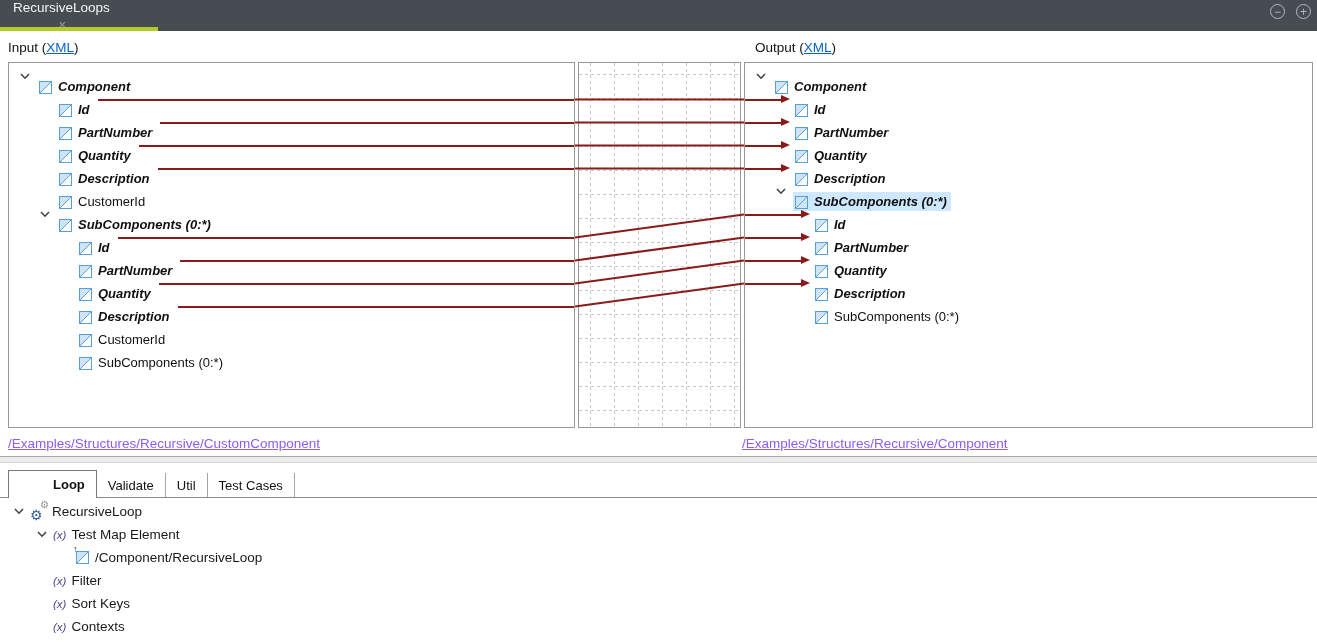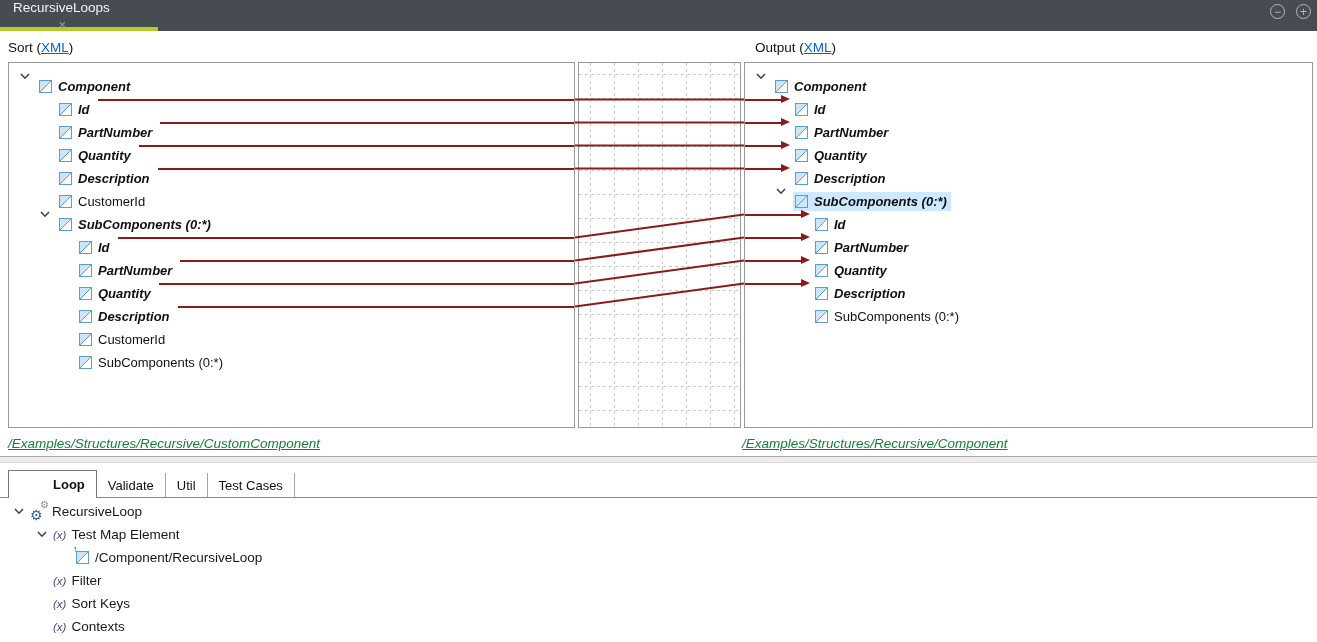--- a/index.html
+++ b/index.html
@@ -30,36 +30,36 @@
                 padding-top:2px; overflow:hidden; }
   #input-panel  { left:8px;  width:567px; }
   #output-panel { left:744px; width:569px; }
 
   .trow { height:23px; display:flex; align-items:center; position:relative; }
   .indent { flex:none; }
   .chev { flex:none; width:24px; display:flex; align-items:center; justify-content:center; }
   .eicon { flex:none; margin-right:6px; display:flex; }
   .lbl { font-size:13px; color:#101010; white-space:nowrap; }
   .lbl.b { font-weight:bold; font-style:italic; }
-  .selwrap { display:flex; align-items:center; padding:2px 4px 2px 2px;margin-top:19px; }
+  .selwrap { display:flex; align-items:flex-end; padding:2px 4px 2px 2px;margin-top:19px; }
   .selwrap.sel { background:#cde8ff; }
   .mline { flex:1; height:2px; background:#8b1b1b; margin-left:4px; }
   .rline { position:absolute; height:2px; background:#8b1b1b; left:0; top:10.5px; }
   .rarrow { position:absolute; width:0; height:0; top:7px;
             border-top:4.5px solid transparent; border-bottom:4.5px solid transparent;
             border-left:9px solid #8b1b1b; }
 
   
   .gutter-wrap { position:absolute; left:575px; top:62px; width:169px; height:366px; }
 
   
   .floating-link { position:absolute; top:436px; font-size:13.5px; }
   #input-link { left:8px; }
   #output-link { left:742px; }
-  a.plink { color:#15803d; text-decoration:underline;font-style:italic; }
+  a.plink { color:#8b5cf6; text-decoration:underline; }
 
   
   .splitter { position:absolute; top:456px; left:0; right:0; height:7px; background:#ececec;
               border-top:1px solid #a8a8a8; border-bottom:1px solid #d6d6d6; }
 
   
   .tabs { position:absolute; top:468px; left:0; right:0; height:30px; display:flex; align-items:flex-end;
           padding-left:8px; border-bottom:1px solid #8a8a8a; }
   .tab { font-size:13px; color:#111; display:flex; align-items:center; padding:0 11px; height:24px;
          border-right:1px solid #a5a5a5; }
@@ -92,21 +92,21 @@
     <span class="doc-tab-title">RecursiveLoops</span>
     <span class="close-x">×</span>
   </div>
   <div class="tab-underline"></div>
   <div class="win-btns">
     <span class="win-btn">−</span>
     <span class="win-btn">+</span>
   </div>
 </div>
 
-<div class="pane-header" id="input-header"><span>Sort (</span><a class="hlink" href="#">XML</a><span>)</span></div>
+<div class="pane-header" id="input-header"><span>Input (</span><a class="hlink" href="#">XML</a><span>)</span></div>
 
 <div class="pane-header" id="output-header"><span>Output (</span><a class="hlink" href="#">XML</a><span>)</span></div>
 
 <div class="tree-panel" id="input-panel">
     <div class="trow">
       <div class="indent" style="width: 4px;"></div>
       <div class="chev">
         <svg width="10" height="7">
           <path d="M1 1 L5 5.2 L9 1" stroke="#444" stroke-width="1.6" fill="none"></path>
         </svg>

